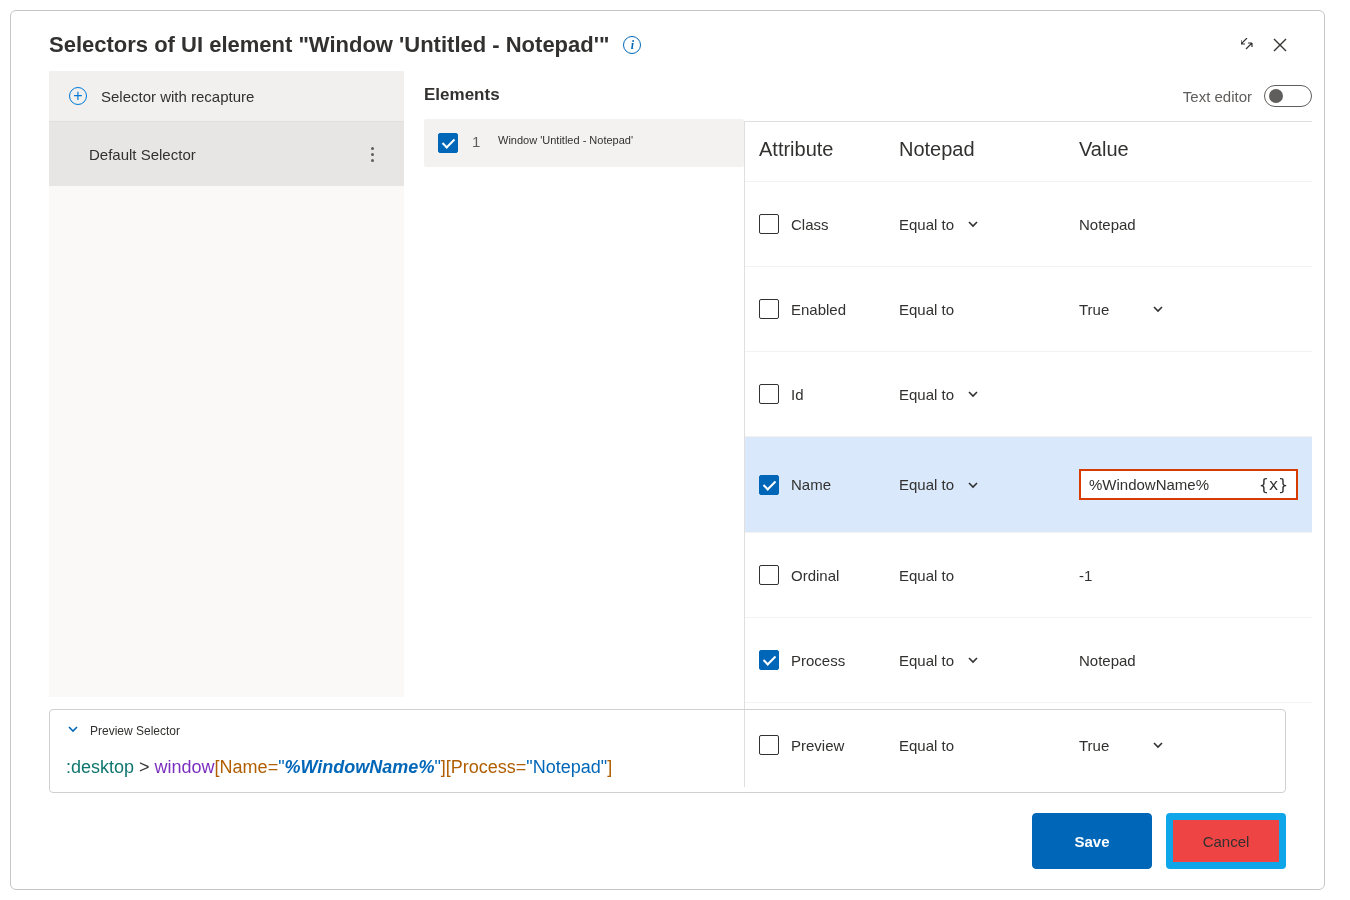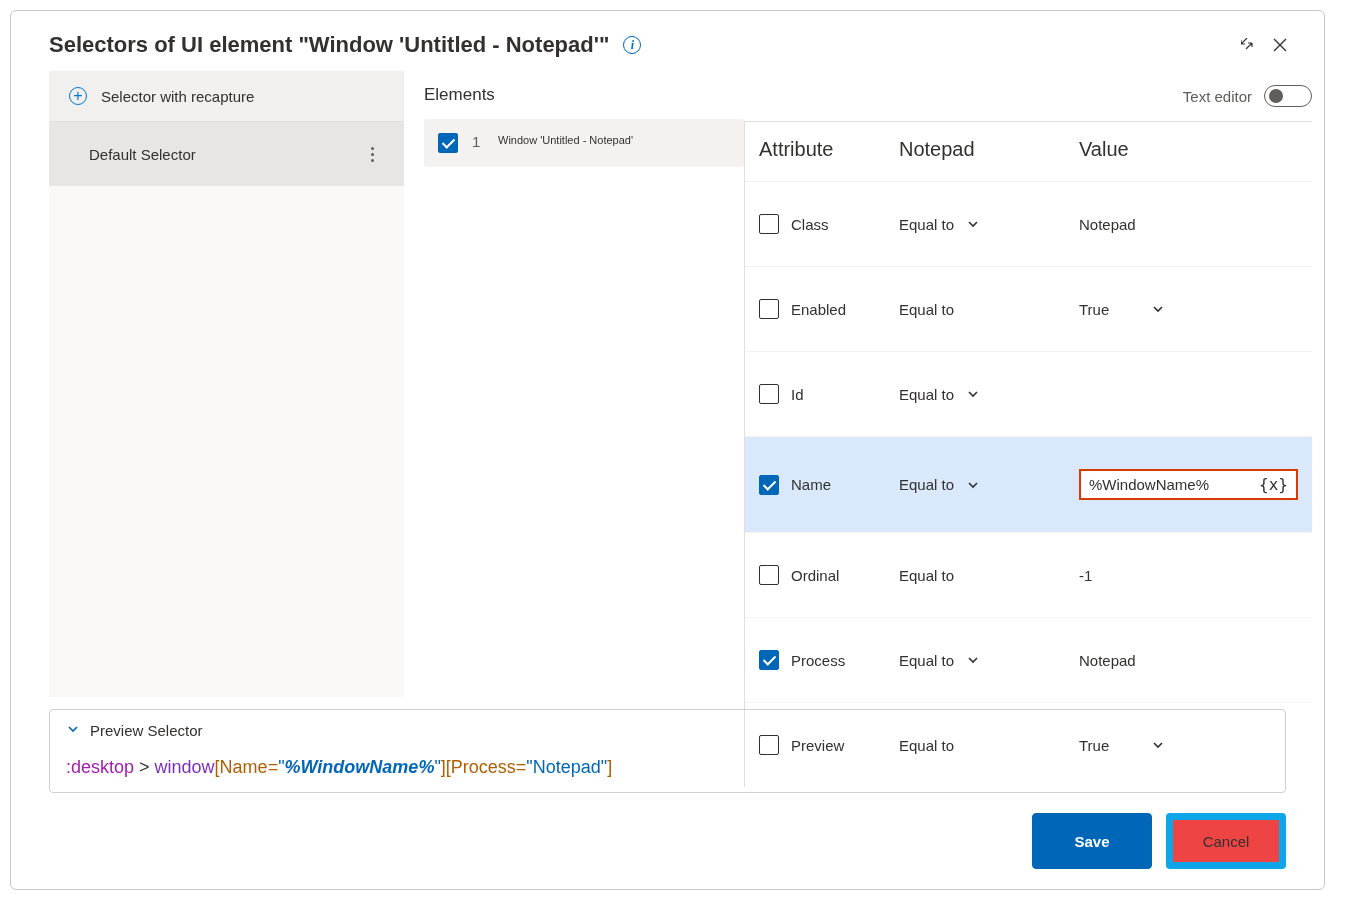--- a/index.html
+++ b/index.html
@@ -16,21 +16,21 @@
 .add-row{display:flex;align-items:center;gap:14px;padding:16px 20px;background:#f1f0ef;border-bottom:1px solid #e1dfdd;cursor:pointer}
 .plus-icon{width:18px;height:18px;border:1.5px solid #0078d4;border-radius:50%;display:flex;align-items:center;justify-content:center;color:#0078d4;font-weight:400;font-size:16px;line-height:1}
 .add-row span.lbl{font-size:15px}
 .sel-row{display:flex;align-items:center;padding:16px 20px 16px 40px;background:#e8e6e4;cursor:pointer;position:relative}
 .sel-row span.lbl{font-size:15px;flex:1}
 .kebab{width:24px;height:32px;display:flex;flex-direction:column;align-items:center;justify-content:center;gap:3px;cursor:pointer}
 .kebab span{width:3px;height:3px;background:#605e5c;border-radius:50%}
 .main{flex:1;display:flex;padding-left:20px;padding-right:12px;min-width:0}
 .elements-col{width:320px;display:flex;flex-direction:column}
 .elements-header{display:flex;align-items:center;justify-content:space-between;padding:14px 0 14px 0}
-.elements-header h2{font-size:17px;font-weight:400}
+.elements-header h2{font-size:17px;font-weight:700}
 .text-editor{display:flex;align-items:center;gap:12px;margin-left:auto}
 .text-editor-lbl{font-size:15px;color:#605e5c;white-space:nowrap}
 .toggle{width:48px;height:22px;border:1px solid #605e5c;border-radius:11px;position:relative;cursor:pointer}
 .toggle .knob{width:14px;height:14px;background:#605e5c;border-radius:50%;position:absolute;left:4px;top:3px}
 .element-item{display:flex;align-items:flex-start;gap:14px;padding:14px 14px;background:#f3f2f1;border-radius:2px;cursor:pointer}
 .cb{width:20px;height:20px;border:1px solid #323130;border-radius:2px;flex:0 0 auto;display:flex;align-items:center;justify-content:center}
 .cb.checked{background:#0067b8;border-color:#0067b8}
 .cb.checked::after{content:"";width:5px;height:10px;border:solid #fff;border-width:0 2px 2px 0;transform:rotate(45deg);margin-top:-2px}
 .el-num{color:#605e5c;font-size:15px;min-width:12px}
 .el-name{font-size:11px;line-height:1.45}
@@ -44,23 +44,23 @@
 .col-v{flex:1;display:flex;align-items:center;gap:12px}
 .attr-row{display:flex;padding:32px 14px;border-top:1px solid #f3f2f1;font-size:15px}
 .attr-row.highlight{background:#d9e8fa}
 .chevron{display:inline-block}
 .chevron svg{display:block}
 .value-box{flex:1;border:2px solid #d83b01;padding:4px 8px;display:flex;align-items:center;justify-content:space-between;background:#fff}
 .fx{font-family:monospace;font-size:16px;color:#323130}
 .preview{margin:12px 38px 0 38px;border:1px solid #d2d0ce;border-radius:4px;padding:12px 16px 14px 16px}
 .preview-head{display:flex;align-items:center;gap:10px;cursor:pointer;margin-bottom:18px}
 .preview-head .chev{color:#0067b8}
-.preview-head span.lbl{font-size:15px}
+.preview-head span.lbl{font-size:12px}
 .selector-text{font-size:18px}
-.t-keyword{color:#a21caf}
+.t-keyword{color:#0f766e}
 .t-op{color:#323130}
 .t-el{color:#7b2fbf}
 .t-attr{color:#b05e00}
 .t-str{color:#0067b8}
 .t-var{color:#0067b8;font-weight:600;font-style:italic}
 .footer{display:flex;justify-content:flex-end;gap:14px;padding:20px 38px 20px 38px;margin-top:auto}
 .btn{min-width:120px;height:56px;border-radius:4px;font-size:15px;display:flex;align-items:center;justify-content:center;cursor:pointer}
 .btn.primary{background:#0067b8;color:#fff;border:1px solid #0067b8;font-weight:600}
 .btn.secondary{background:#ef4444;color:#323130;border:7px solid #0ea5e9}
 </style>

